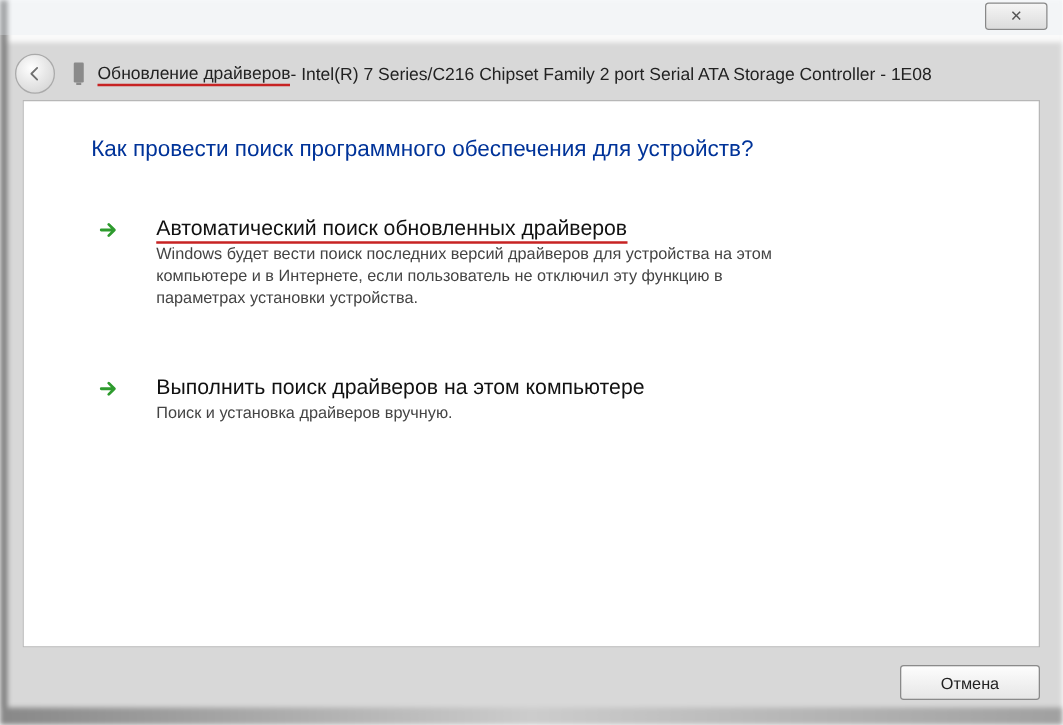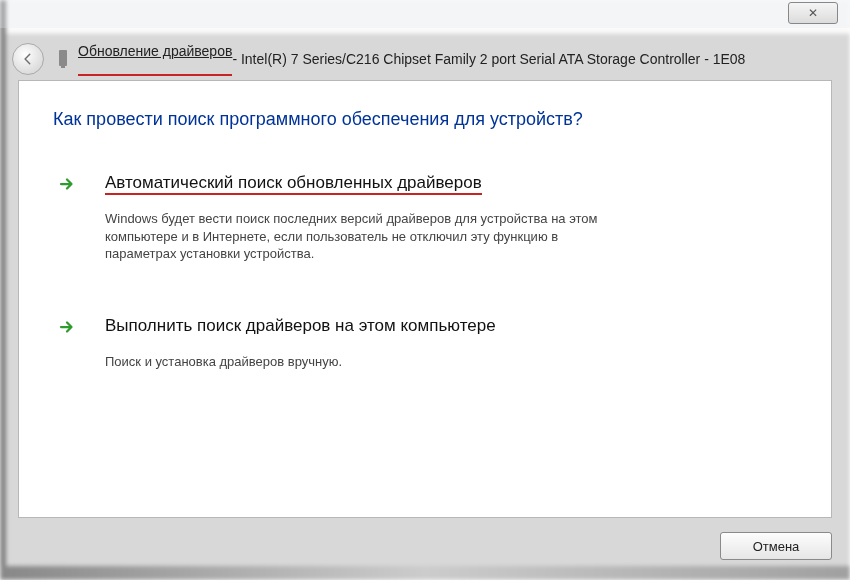--- a/index.html
+++ b/index.html
@@ -74,33 +74,32 @@
   .title-line {
     font-size:14px;
     color:#222;
     display:flex;
     align-items:center;
     gap:0;
     white-space:nowrap;
   }
   .title-highlight {
     border-bottom:2px solid #c72323;
-    padding-bottom:15px;
-    text-decoration:underline;
+    padding-bottom:1px;
   }
   .content-frame {
     position:absolute;
     top:80px;
     left:18px;
     right:18px;
     bottom:62px;
     background:#ffffff;
     border:1px solid #b7b7b7;
     box-sizing:border-box;
-    padding:28px 34px 10px 34px;
+    padding:28px 34px 10px 54px;
   }
   .heading {
     font-size:18px;
     color:#003399;
     margin-bottom:38px;
   }
   .option {
     display:flex;
     gap:28px;
     margin-bottom:44px;
@@ -122,21 +121,21 @@
     line-height:1.3;
   }
   .option-title.underlined {
     border-bottom:2px solid #c72323;
     display:inline;
     padding-bottom:1px;
   }
   .option-desc {
     font-size:13px;
     color:#444;
-    margin-top:16px;
+    margin-top:0;
     line-height:1.35;
     max-width:520px;
   }
   .footer {
     position:absolute;
     left:18px; right:18px; bottom:14px;
     height:40px;
     display:flex;
     justify-content:flex-end;
     align-items:center;

